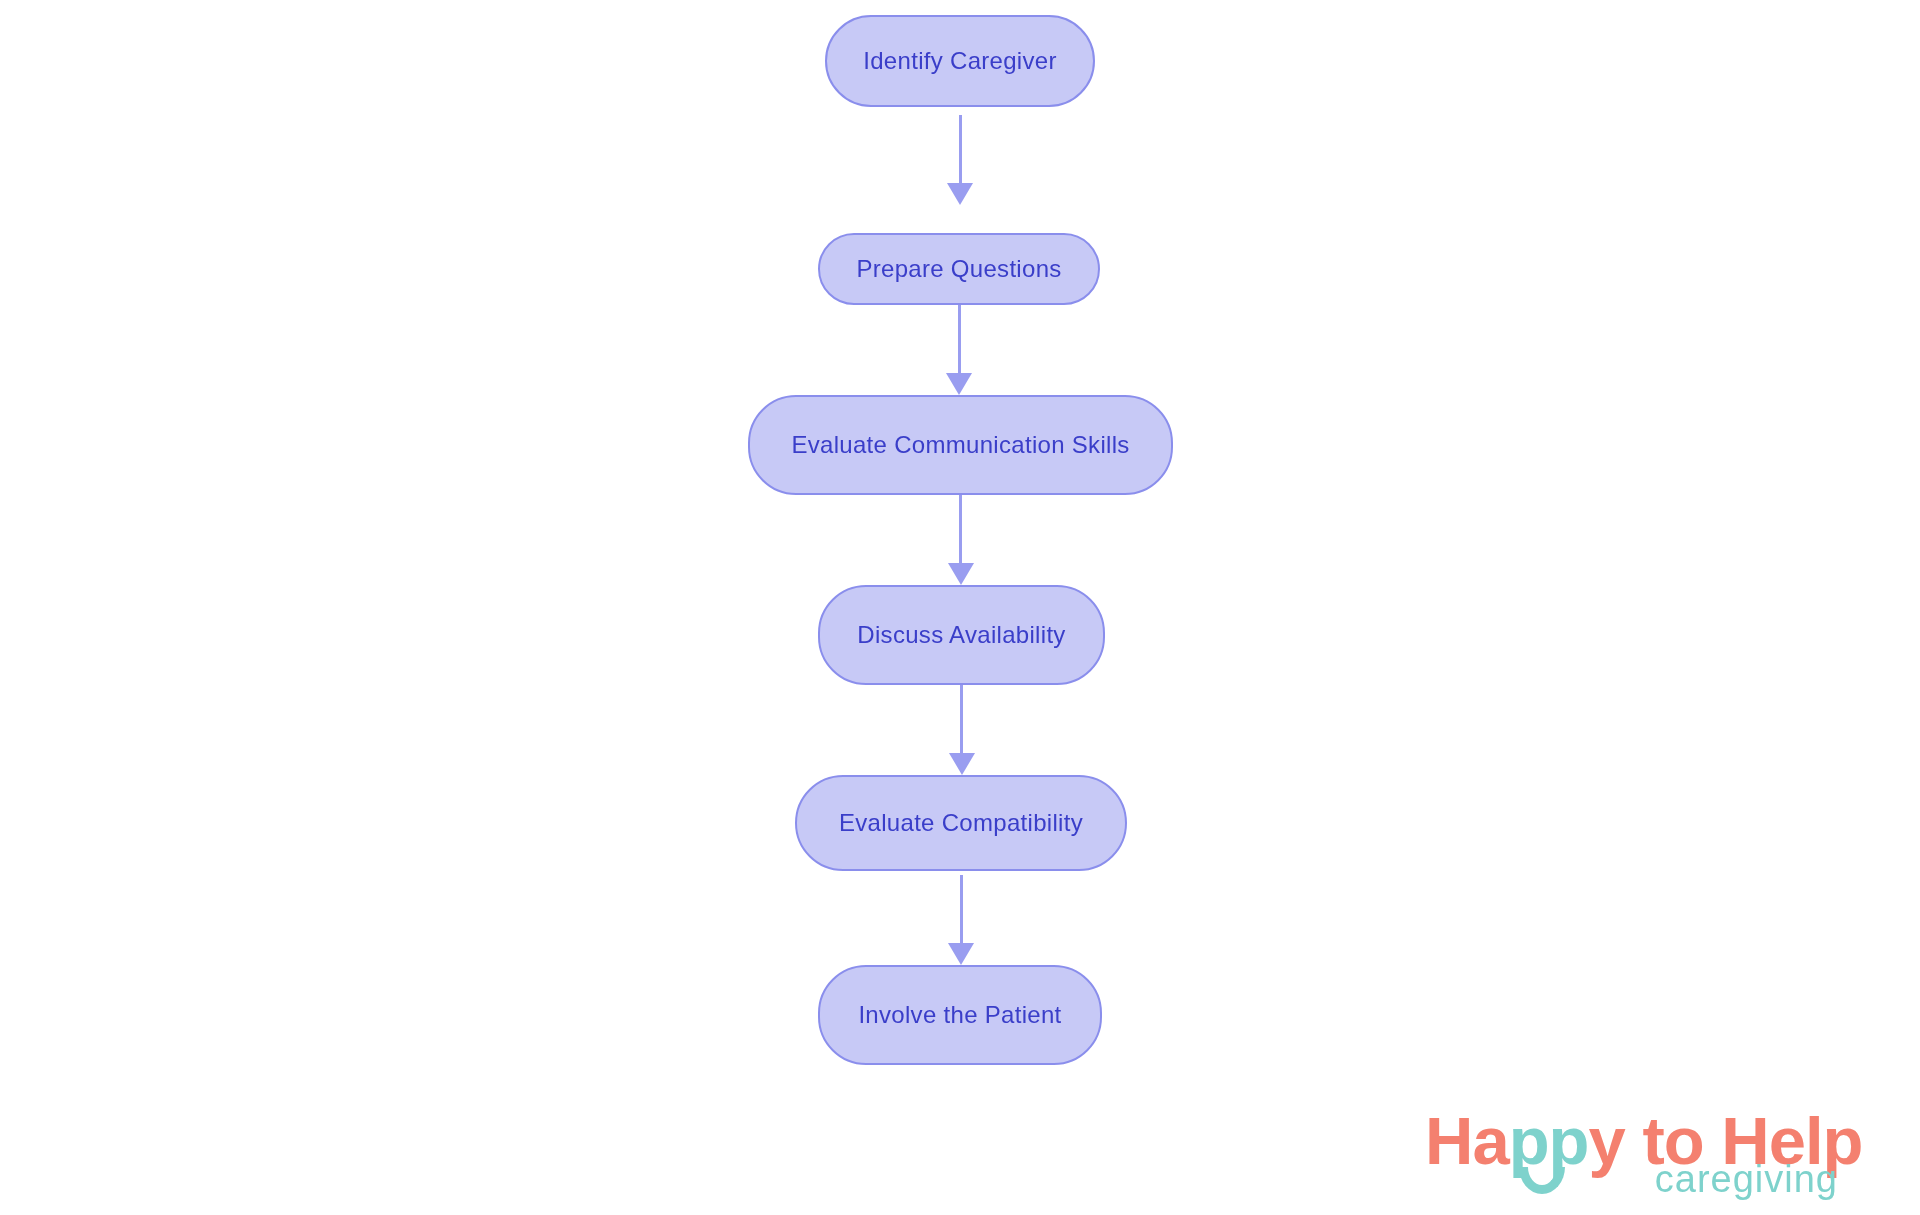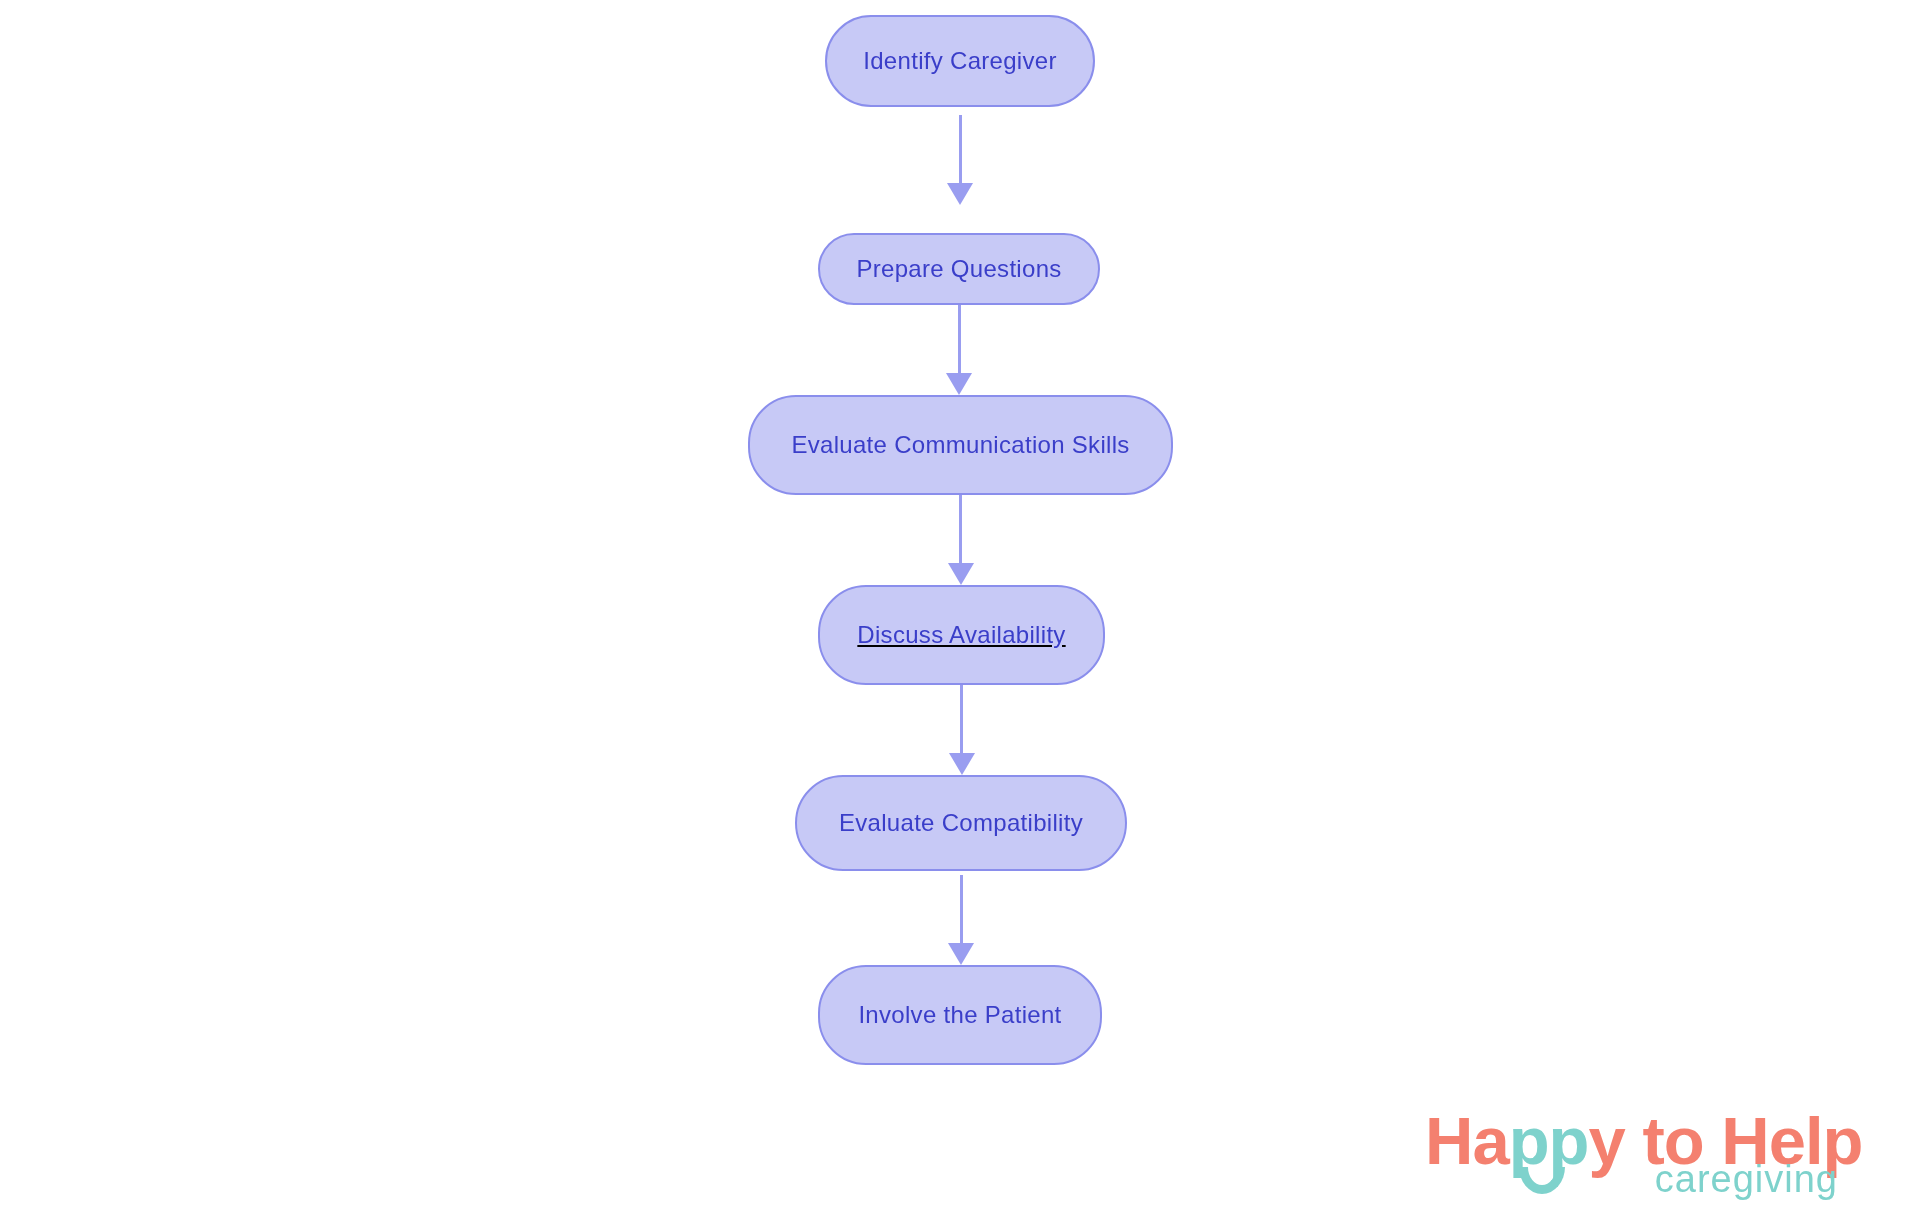--- a/index.html
+++ b/index.html
@@ -86,21 +86,21 @@
   <div id="diagram">
       <div class="node" style="left: 825px; top: 15px; width: 270px; height: 92px;">
         <span class="node-label">Identify Caregiver</span>
       </div>
       <div class="node" style="left: 818px; top: 205px; width: 282px; height: 72px; margin-top: 28px;">
         <span class="node-label">Prepare Questions</span>
       </div>
       <div class="node" style="left: 748px; top: 395px; width: 425px; height: 100px;">
         <span class="node-label">Evaluate Communication Skills</span>
       </div>
-      <div class="node" style="left: 818px; top: 585px; width: 287px; height: 100px; text-decoration: underline;">
+      <div class="node" style="left: 818px; top: 585px; width: 287px; height: 100px;">
         <span class="node-label">Discuss Availability</span>
       </div>
       <div class="node" style="left: 795px; top: 775px; width: 332px; height: 96px;">
         <span class="node-label">Evaluate Compatibility</span>
       </div>
       <div class="node" style="left: 818px; top: 965px; width: 284px; height: 100px; text-align: right;">
         <span class="node-label">Involve the Patient</span>
       </div>
       <div class="edge-line" style="left: 958.5px; top: 115px; height: 70px;"></div>
       <div class="edge-head" style="left: 947px; top: 183px;"></div>

